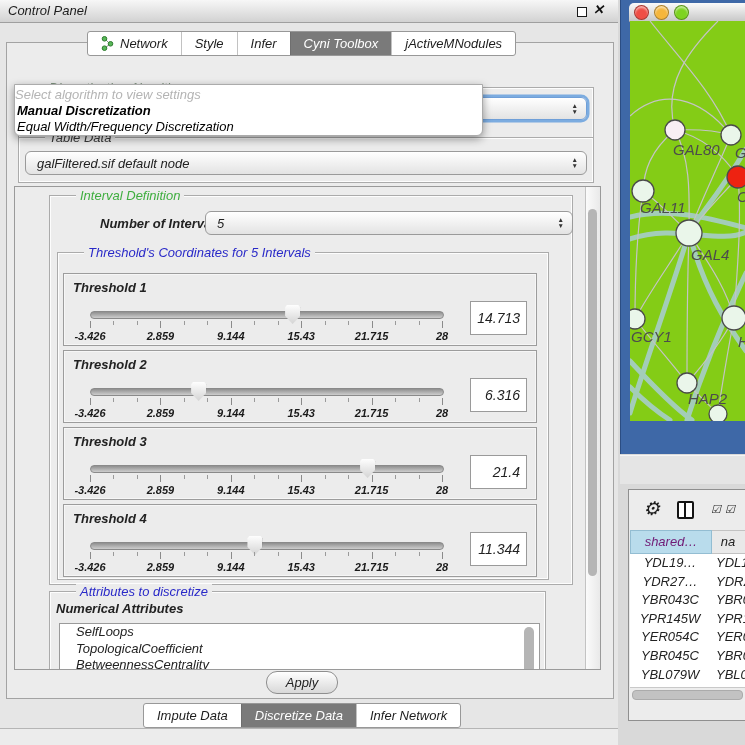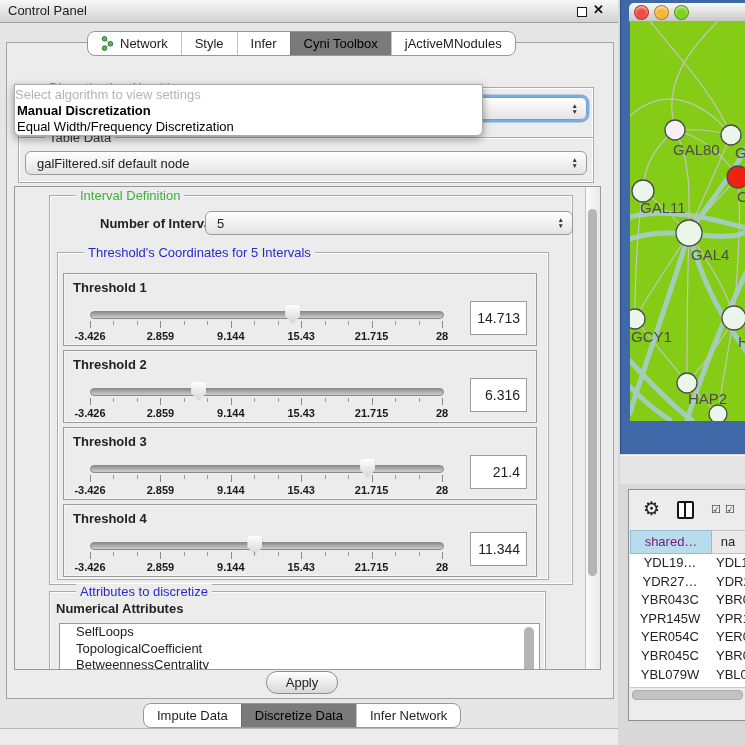--- a/index.html
+++ b/index.html
@@ -1,31 +1,31 @@
 <!DOCTYPE html>
 <html><head>
 <meta charset="utf-8">
 <style>
   html,body{margin:0;padding:0;background:#d7d7d7;}
   #root{position:relative;width:745px;height:745px;overflow:hidden;
-        font-family:"Liberation Sans",sans-serif;background:#dcdcdc;color:#222;}
+        font-family:"Liberation Sans",sans-serif;background:#dcdcdc;color:#222;font-style:italic;}
   
   #cp{position:absolute;left:0;top:0;width:618px;height:728px;background:#e6e6e6;border-right:1px solid #8c8c8c;}
   #cp-titlebar{position:absolute;left:0;top:0;width:100%;height:22px;
        background:linear-gradient(#f7f7f7,#d2d2d2);border-bottom:1px solid #9f9f9f;}
   #cp-title{position:absolute;left:8px;top:3px;font-size:13px;color:#1c1c1c;}
   .float-icon{position:absolute;left:577px;top:7px;width:8px;height:8px;border:1.6px solid #1a1a1a;background:#fff;}
   .close-icon{position:absolute;left:593px;top:2px;font-size:13px;font-weight:bold;color:#111;}
   
   .seg{position:absolute;display:flex;height:23px;background:#fff;border:1px solid #989898;
-       border-radius:8px;overflow:hidden;font-size:13px;z-index:6;}
+       border-radius:3px;overflow:hidden;font-size:13px;z-index:6;}
   .seg .tab{display:flex;align-items:center;padding:0 13px;border-left:1px solid #c2c2c2;
        color:#1d1d1d;white-space:nowrap;cursor:default;}
   .seg .tab:first-child{border-left:none;}
-  .seg .tab.sel{background:#7a7a7a;color:#000000;border-left-color:#6f6f6f;}
+  .seg .tab.sel{background:#7a7a7a;color:#ffffff;border-left-color:#6f6f6f;}
   #top-tabs{left:87px;top:31px;}
   #bottom-tabs{left:143px;top:703px;}
   .net-ico{width:13px;height:15px;margin-right:6px;}
   
   #panel-outer{position:absolute;left:6px;top:42px;width:606px;height:655px;background:#ececec;border:1px solid #a3a3a3;}
   
   .tgroup{position:absolute;border:1px solid #ababab;box-shadow:inset 0 0 0 1px #fdfdfd;background:#ececec;}
   .gtitle{position:absolute;top:-8px;left:6px;background:#ececec;padding:0 4px;font-size:13px;line-height:15px;margin-left:20px;}
   
   .combo{position:absolute;background:linear-gradient(#ffffff,#e3e3e3);border:1px solid #9a9a9a;

